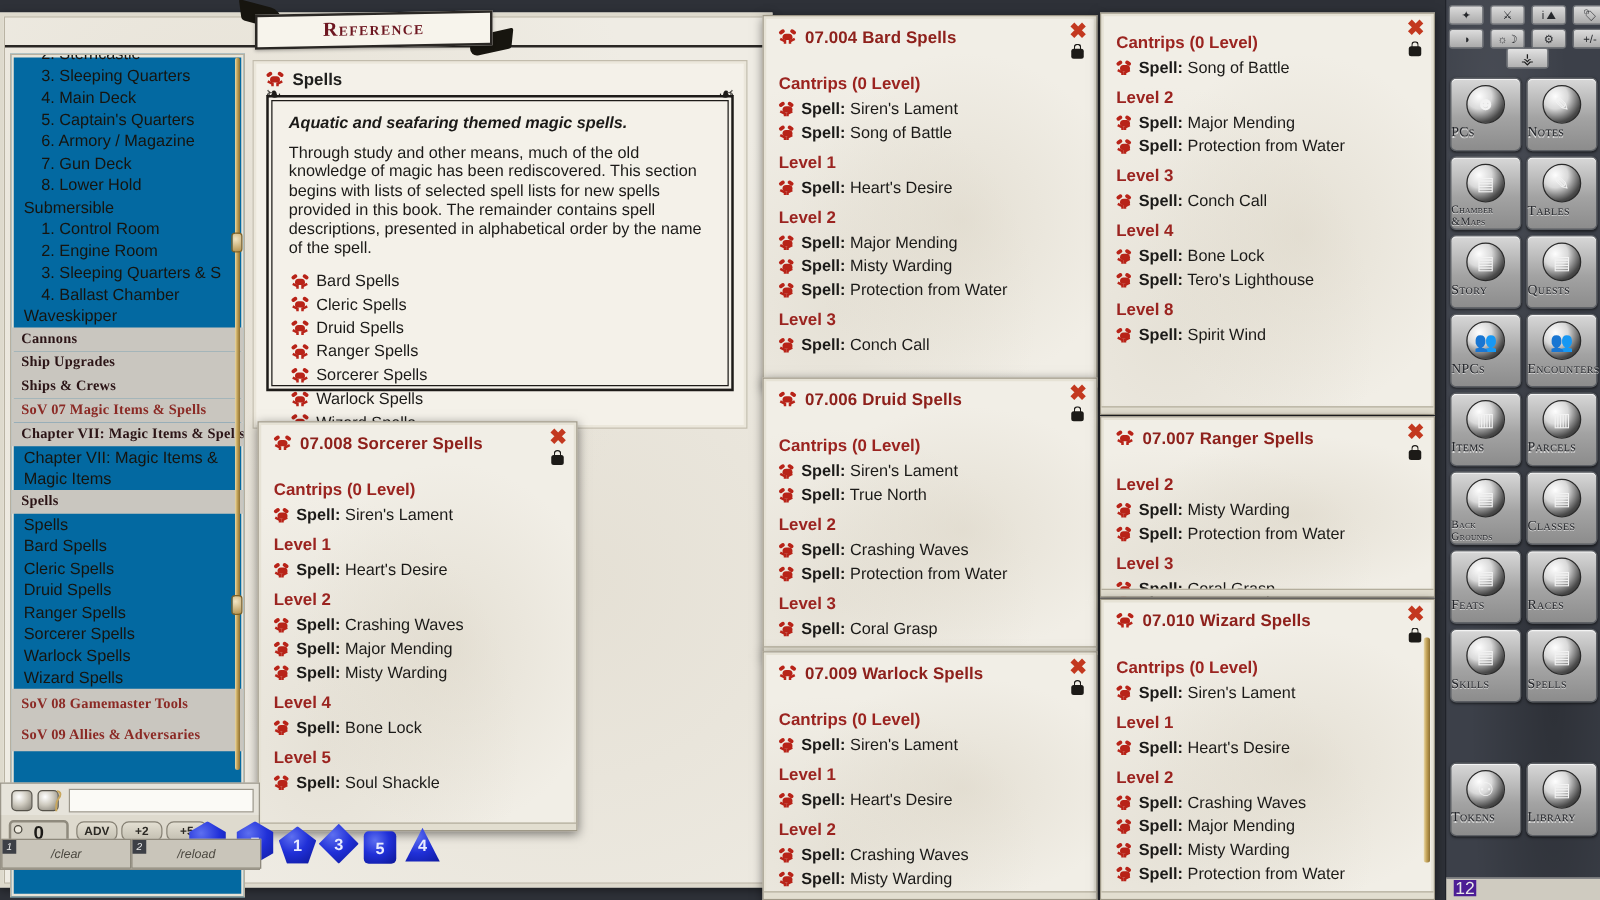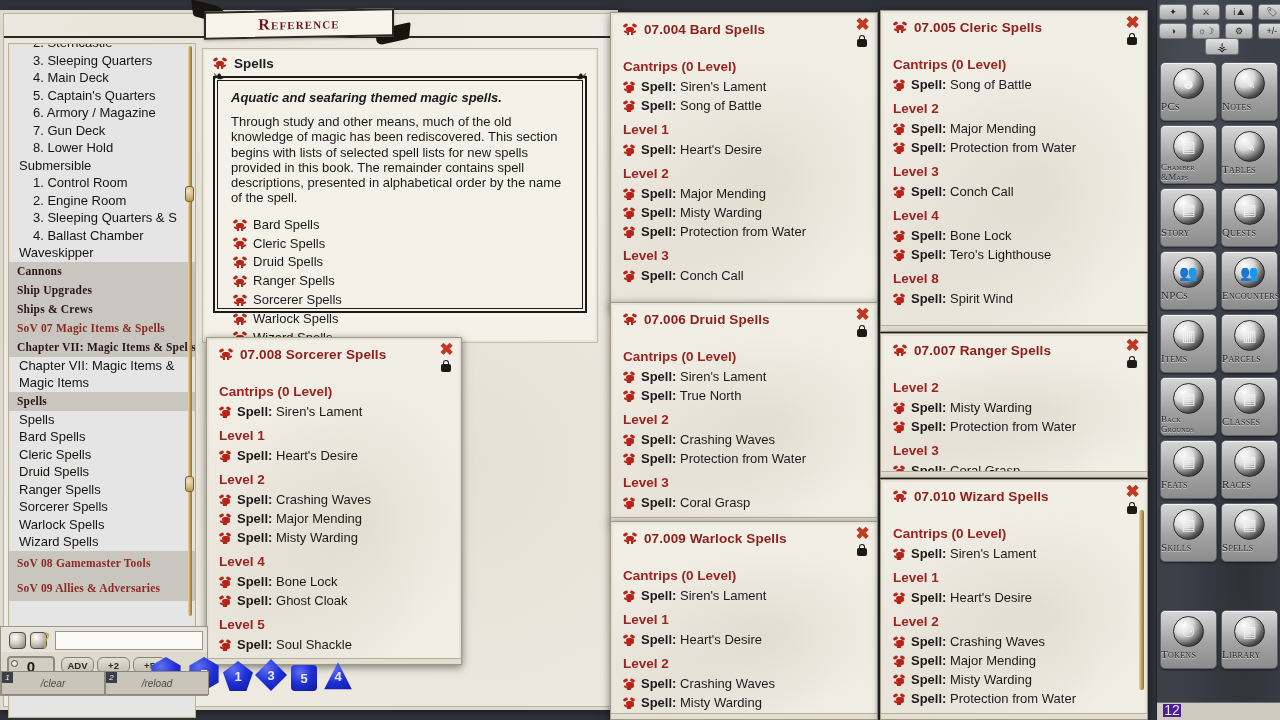--- a/index.html
+++ b/index.html
@@ -57,21 +57,21 @@
     font-family:"Liberation Serif", serif;
     font-variant: small-caps;
     font-size:16px; letter-spacing:1.1px; color:#6d1620; font-weight:700;
     transform: skewY(-1.1deg);
   }
   .ref-hr { position:absolute; left:4px; top:36px; width:610px; height:2px; background:#2a2724; }
 
   
   #nav-panel {
     position:absolute; left:8px; top:43px; width:188px; height:675px;
-    background:#e5e5e5;
+    background:#0369a1;
     border:1px solid #b6b0a0;
     box-shadow: inset 0 0 0 2px #e7e3d7;
     overflow:hidden;
   }
   .nav-inner{ position:absolute; left:0; top:-10px; width:186px; }
   .nav-item {
     padding:0 4px 0 10px; line-height:17.5px; height:17.5px;
     font-size:13px; color:#16140f; white-space:nowrap; overflow:hidden;
   }
   .nav-item.indent { padding-left:24px; }
@@ -695,32 +695,20 @@
       </div>
     </div>
     <div class="win-foot"></div>
   </div>
 <div class="win" id="win-cleric" style="left:880px; top:10px;  width:268px; height:322px;">
     <div class="win-close">✖</div>
     <div class="win-lock">
       <span class="sh"></span>
       <span class="bd"></span>
     </div>
-    <div class="win-head">
-      <span class="crab">
-        <i class="c1"></i>
-        <i class="c2"></i>
-        <i class="b"></i>
-        <i class="l1"></i>
-        <i class="l2"></i>
-        <i class="l3"></i>
-        <i class="l4"></i>
-      </span>
-      <span class="t">07.005 Cleric Spells</span>
-    </div>
     <div class="win-body">
       <div class="lvl">Cantrips (0 Level)</div>
       <div class="sp-row">
         <span class="crab sm">
           <i class="c1"></i>
           <i class="c2"></i>
           <i class="b"></i>
           <i class="l1"></i>
           <i class="l2"></i>
           <i class="l3"></i>
@@ -1052,32 +1040,20 @@
         <span class="crab sm">
           <i class="c1"></i>
           <i class="c2"></i>
           <i class="b"></i>
           <i class="l1"></i>
           <i class="l2"></i>
           <i class="l3"></i>
           <i class="l4"></i>
         </span>
         <span><b>Spell:</b> <span>Bone Lock</span></span>
-      </div>
-      <div class="sp-row">
-        <span class="crab sm">
-          <i class="c1"></i>
-          <i class="c2"></i>
-          <i class="b"></i>
-          <i class="l1"></i>
-          <i class="l2"></i>
-          <i class="l3"></i>
-          <i class="l4"></i>
-        </span>
-        <span><b>Spell:</b> <span>Ghost Cloak</span></span>
       </div>
       <div class="lvl">Level 5</div>
       <div class="sp-row">
         <span class="crab sm">
           <i class="c1"></i>
           <i class="c2"></i>
           <i class="b"></i>
           <i class="l1"></i>
           <i class="l2"></i>
           <i class="l3"></i>

